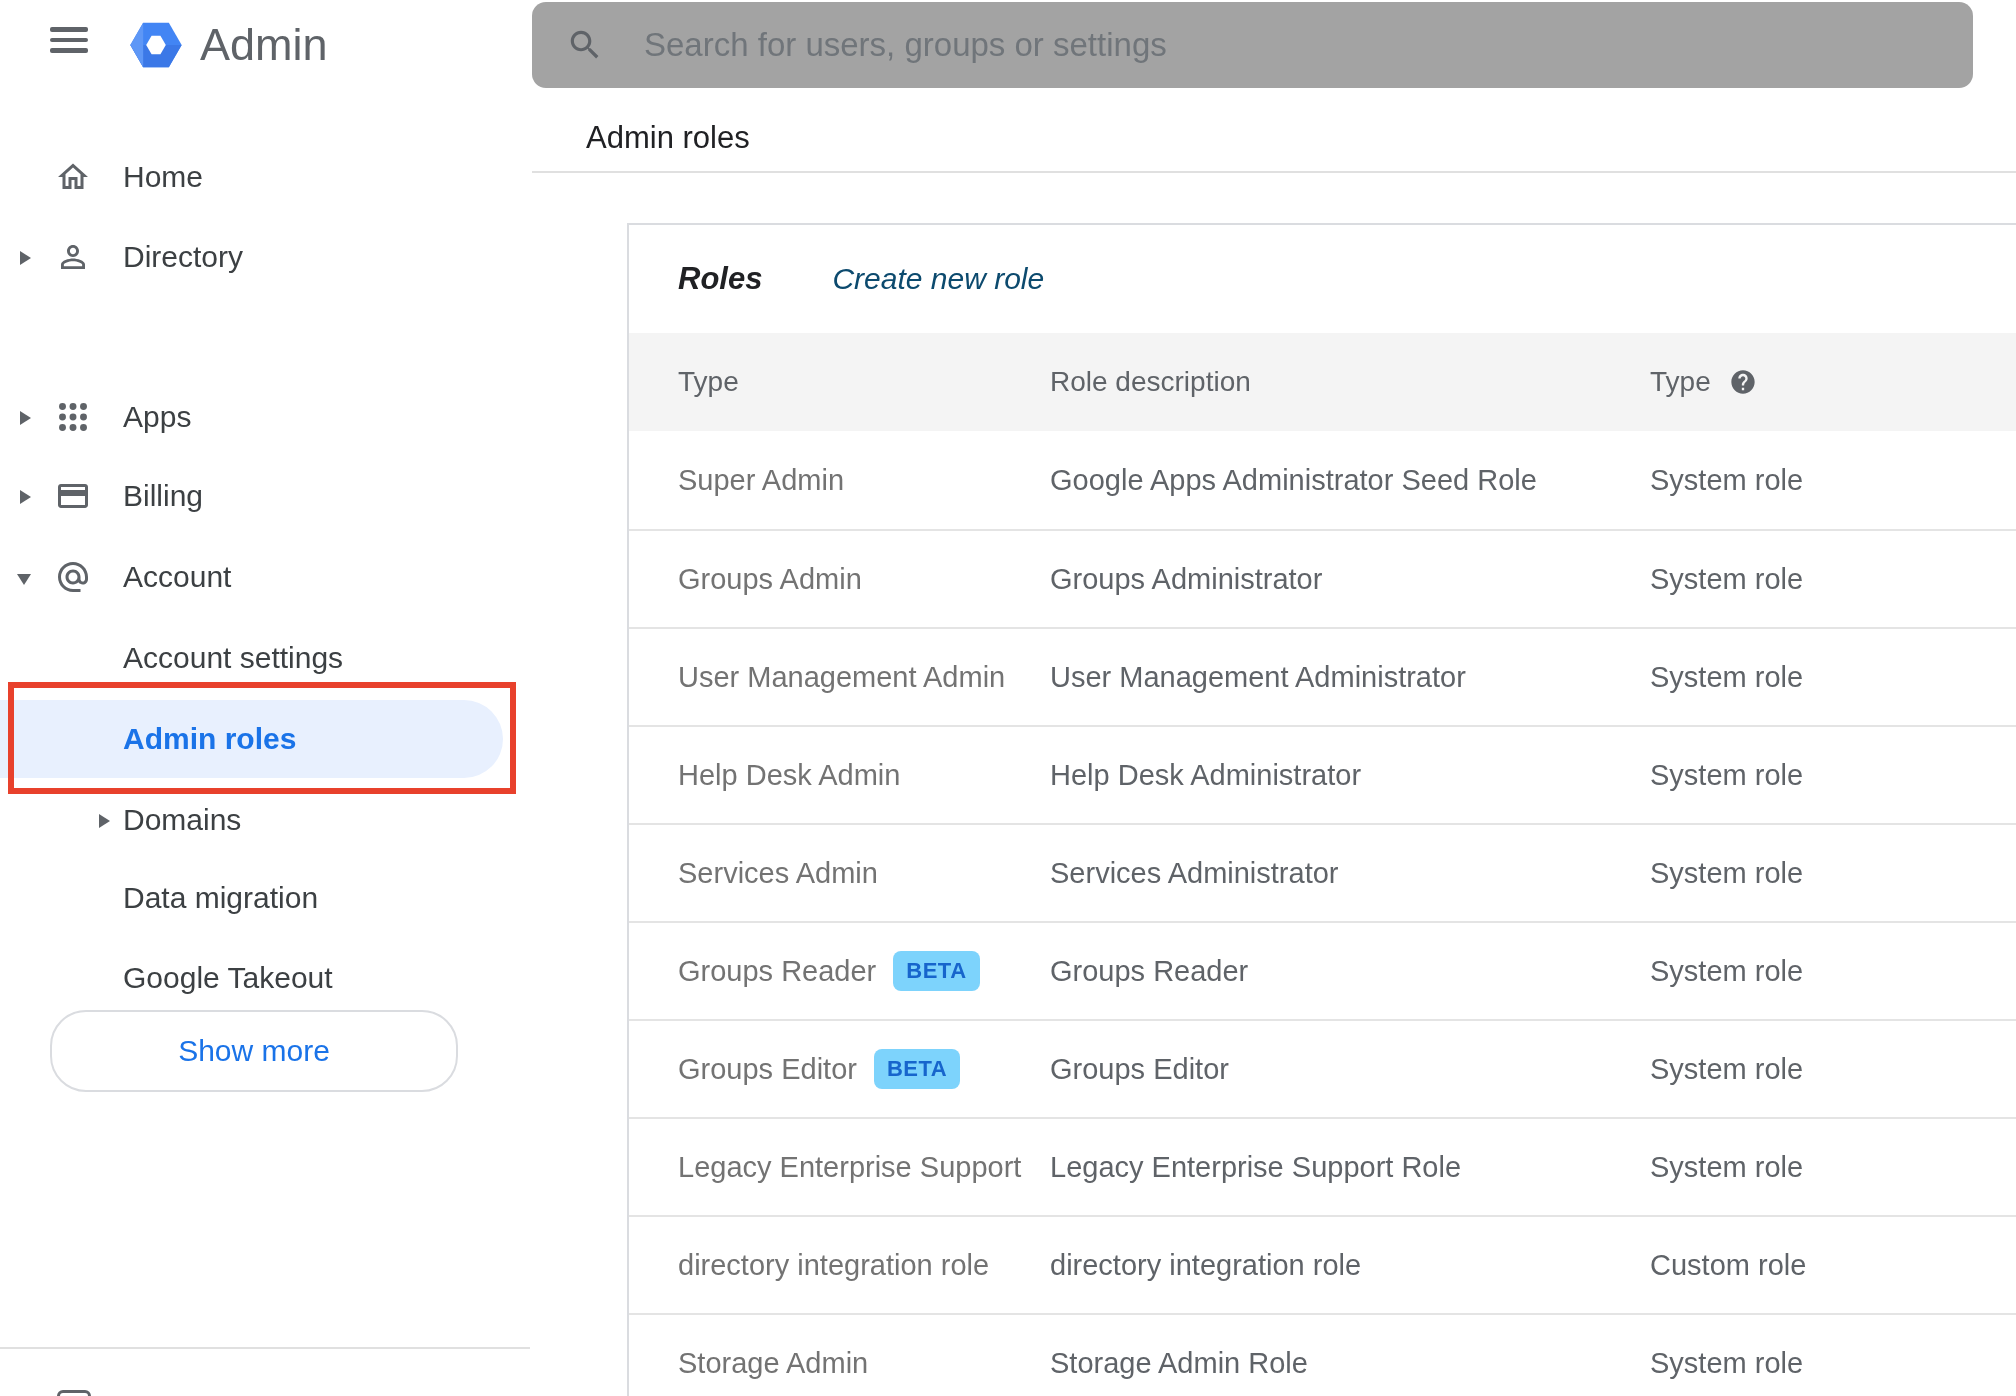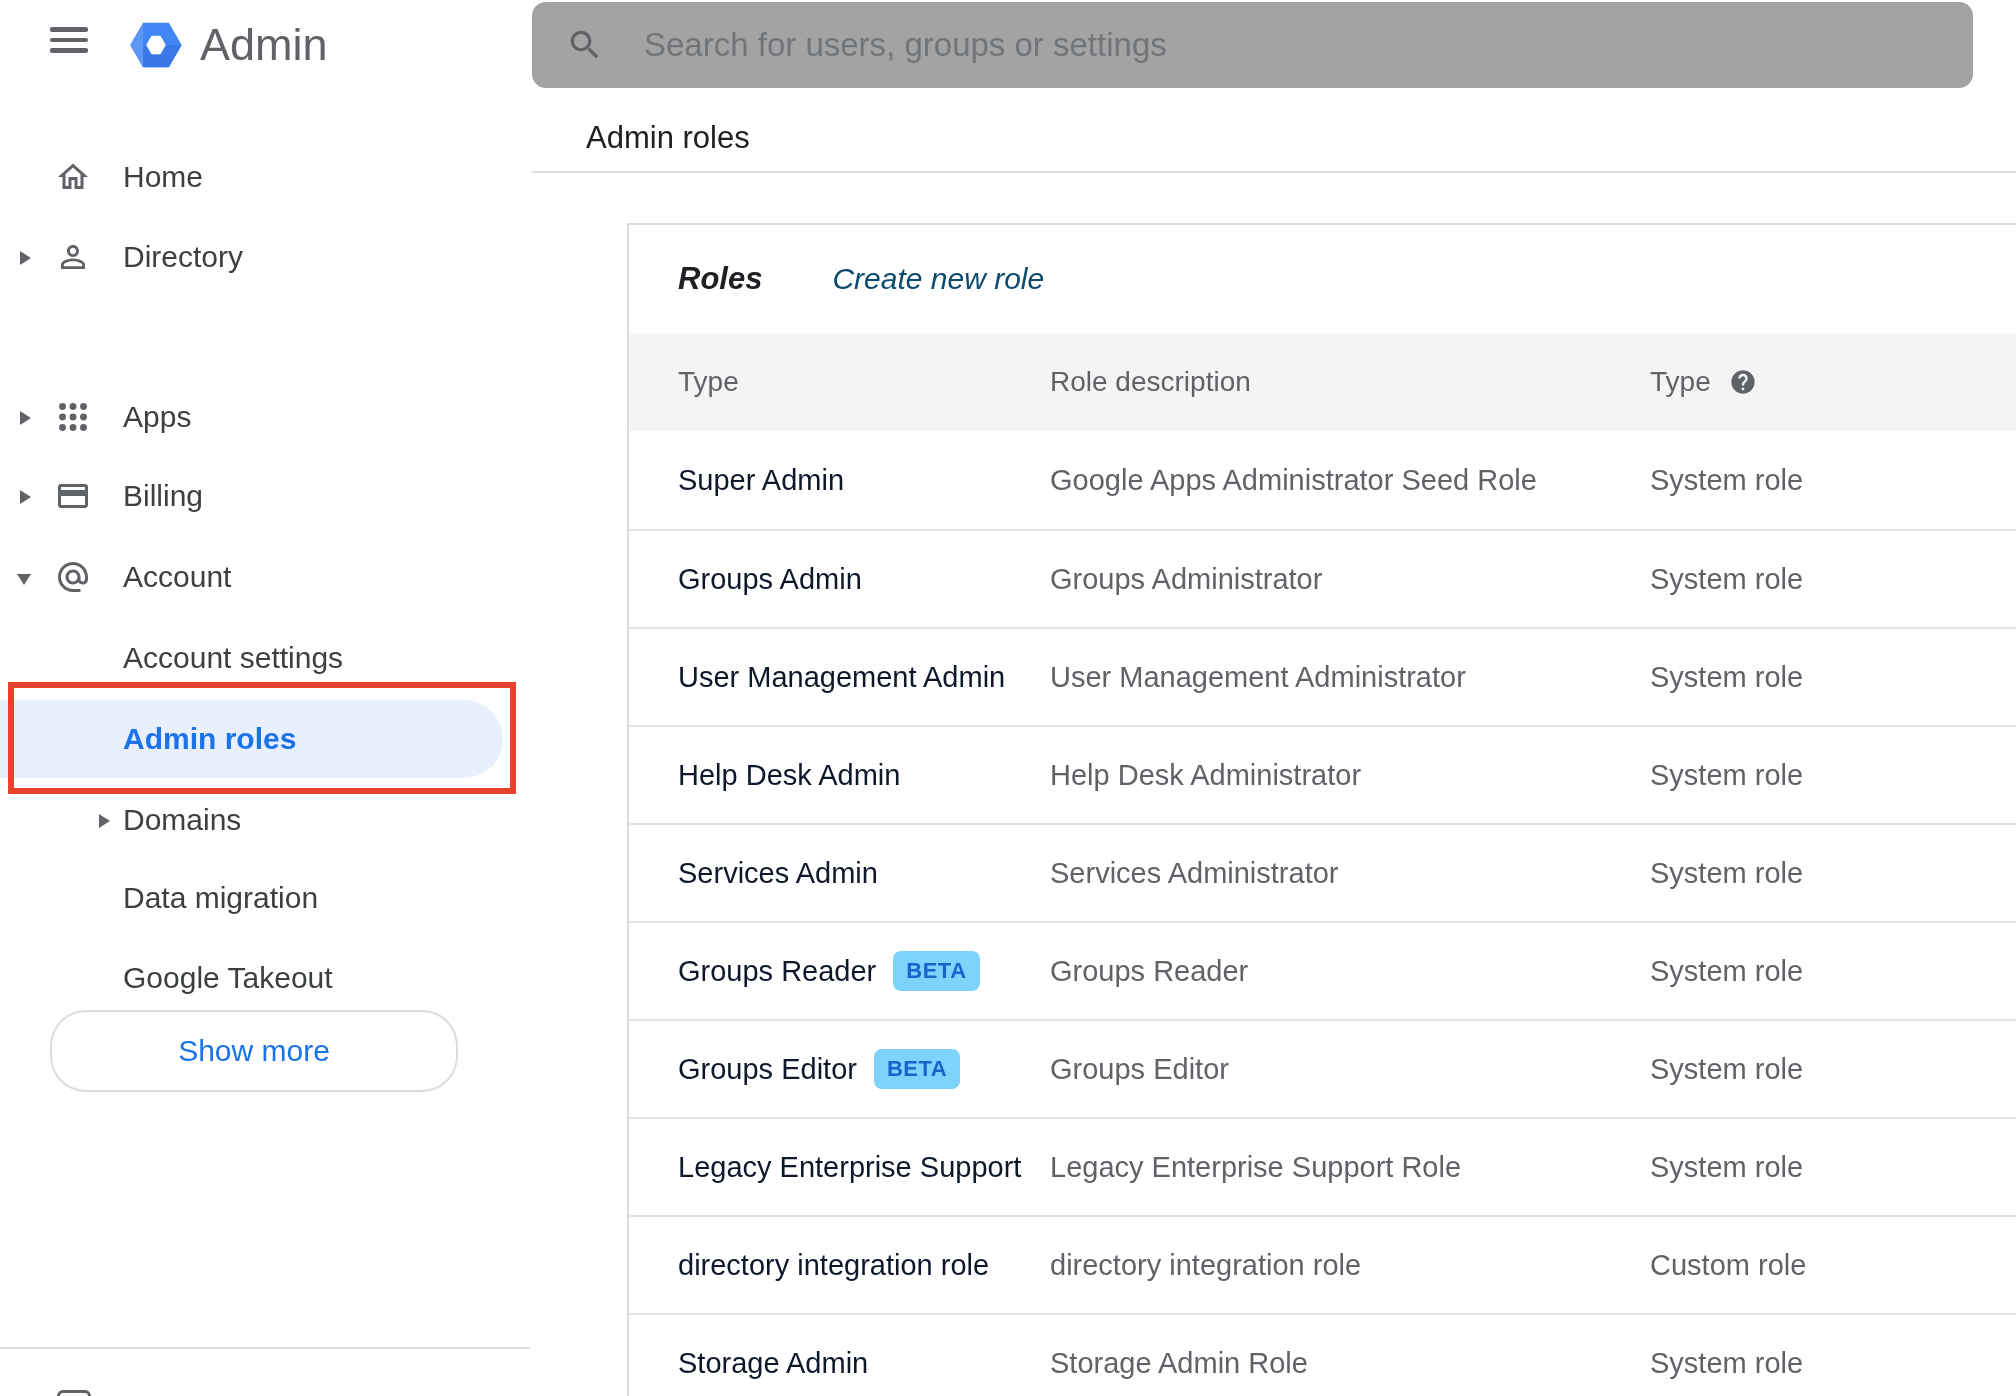--- a/index.html
+++ b/index.html
@@ -45,21 +45,21 @@
   .card-title { font-size:31px; font-weight:600; color:#202124; }
   .create-link { margin-left:70px; font-size:30px; color:#0c4a6e; cursor:pointer; text-decoration:none; }
   .thead { height:98px; background:#f4f4f4; display:grid; grid-template-columns:372px 600px 1fr;
     padding-left:49px; align-items:center; font-size:28px; color:#5f6368; }
   .th-type { display:flex; align-items:center; gap:18px; }
   .help-icn { width:28px; height:28px; fill:#5f6368; display:block; }
   .trow { height:98px; display:grid; grid-template-columns:372px 600px 1fr; padding-left:49px;
     align-items:center; font-size:29px; border-top:2px solid #e4e4e4; }
   .trow:first-child { border-top:none; }
   .c-role { display:flex; align-items:center; }
-  .role-link { color:#0f172a; text-decoration:none; cursor:pointer; white-space:nowrap; }
+  .role-link { color:#737373; text-decoration:none; cursor:pointer; white-space:nowrap; }
   .beta { margin-left:17px; background:#7dd3fc; color:#1765cc; font-size:22px; font-weight:700;
     letter-spacing:0.5px; padding:7px 13px; border-radius:8px; }
   .c-desc, .c-type { color:#5f6368; }
 </style>
 </head>
 <body>
 
 <div class="sidebar">
 
   <div class="hamburger">

